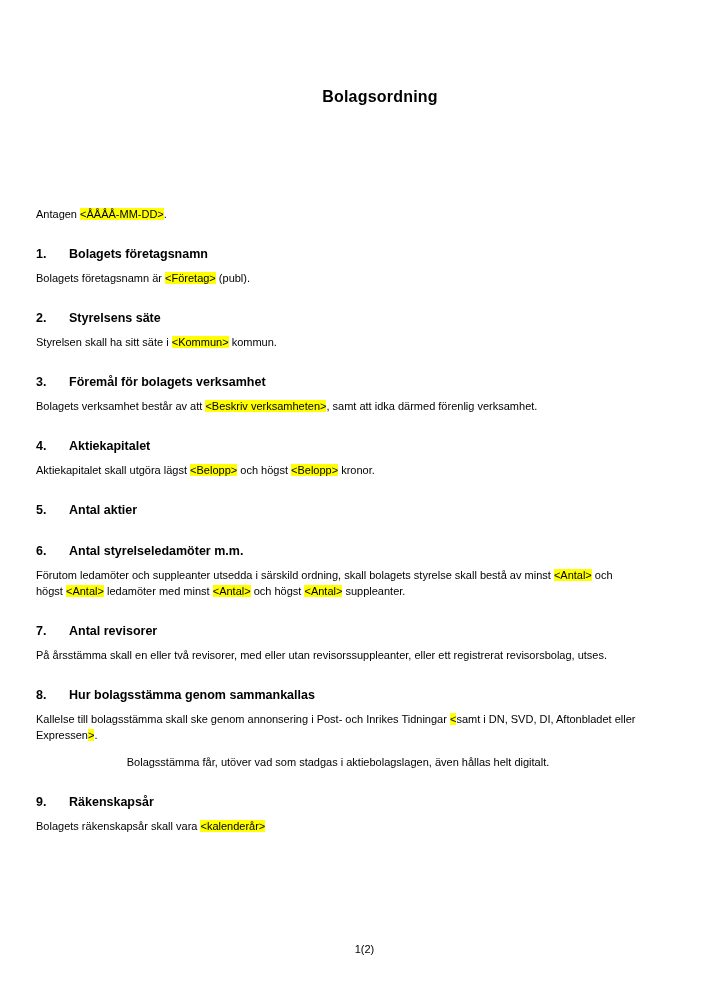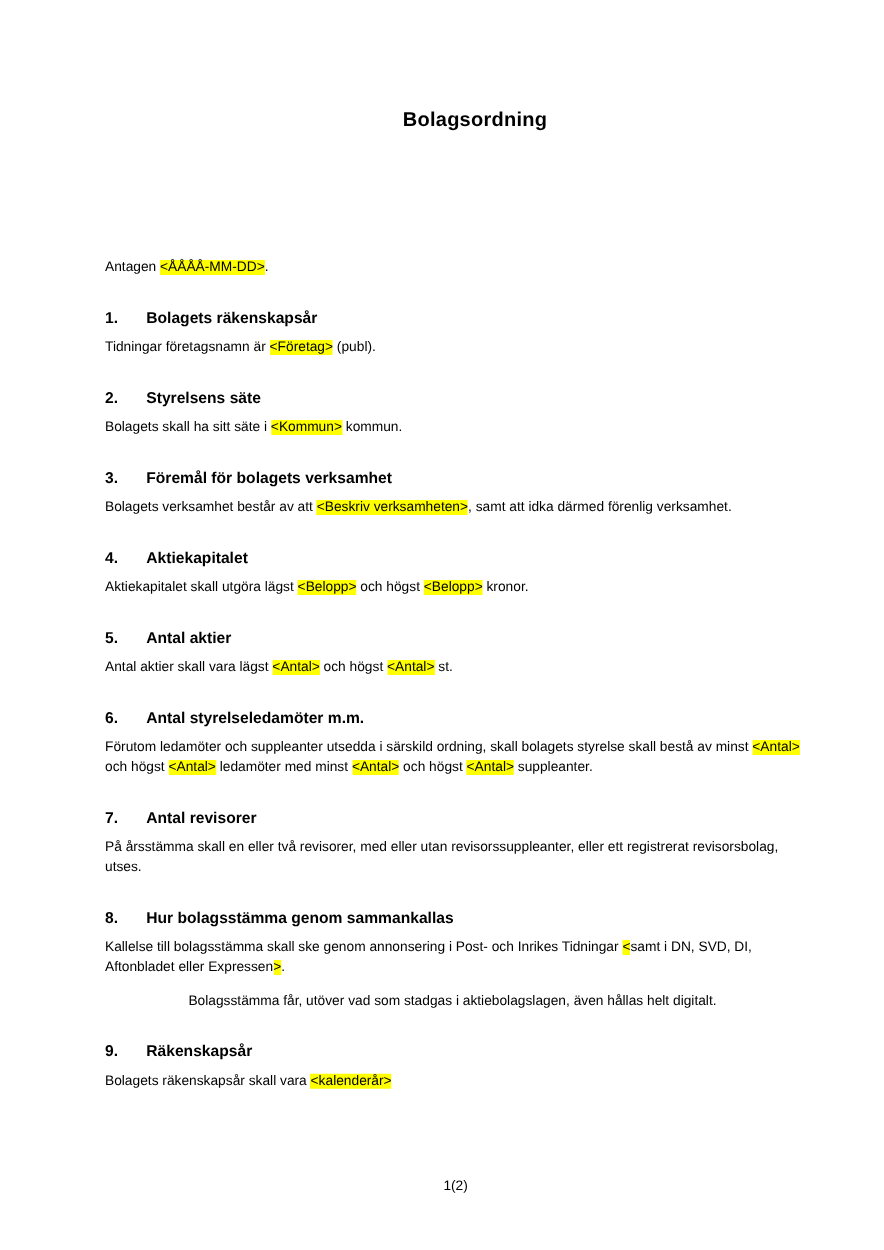--- a/index.html
+++ b/index.html
@@ -19,21 +19,21 @@
   .doc-title {
     padding-top: 88px;
     padding-left: 53px;
     text-align: center;
     font-size: 16px;
     font-weight: bold;
     letter-spacing: 0.2px;
     line-height: 18px;
   }
   .content {
-    padding-left: 84px;
+    padding-left: 36px;
     width: 640px; 
   }
   .intro {
     margin-top: 100px;
     font-size: 11px;
     line-height: 16px;
   }
   .section { margin-top: 24px; }
   .heading {
     display: flex;
@@ -69,51 +69,50 @@
 <div class="page">
   <div class="doc-title">Bolagsordning</div>
 
   <div class="content">
     <p class="intro"><span>Antagen </span><span class="hl">&lt;ÅÅÅÅ-MM-DD&gt;</span><span>.</span></p>
 
     <div id="sections-root">
         <div class="section">
           <div class="heading">
             <span class="num">1.</span>
-            <span>Bolagets räkenskapsår</span>
+            <span>Bolagets företagsnamn</span>
           </div>
-          <p class="body"><span>Tidningar företagsnamn är </span><span class="hl">&lt;Företag&gt;</span><span> (publ).</span></p>
+          <p class="body"><span>Bolagets företagsnamn är </span><span class="hl">&lt;Företag&gt;</span><span> (publ).</span></p>
         </div>
         <div class="section">
           <div class="heading">
             <span class="num">2.</span>
             <span>Styrelsens säte</span>
           </div>
-          <p class="body"><span>Bolagets skall ha sitt säte i </span><span class="hl">&lt;Kommun&gt;</span><span> kommun.</span></p>
+          <p class="body"><span>Styrelsen skall ha sitt säte i </span><span class="hl">&lt;Kommun&gt;</span><span> kommun.</span></p>
         </div>
         <div class="section">
           <div class="heading">
             <span class="num">3.</span>
             <span>Föremål för bolagets verksamhet</span>
           </div>
           <p class="body"><span>Bolagets verksamhet består av att </span><span class="hl">&lt;Beskriv verksamheten&gt;</span><span>, samt att idka därmed förenlig verksamhet.</span></p>
         </div>
         <div class="section">
           <div class="heading">
             <span class="num">4.</span>
             <span>Aktiekapitalet</span>
           </div>
           <p class="body"><span>Aktiekapitalet skall utgöra lägst </span><span class="hl">&lt;Belopp&gt;</span><span> och högst </span><span class="hl">&lt;Belopp&gt;</span><span> kronor.</span></p>
         </div>
         <div class="section">
           <div class="heading">
             <span class="num">5.</span>
             <span>Antal aktier</span>
           </div>
-          <p class="body"><span>Antal aktier skall vara lägst </span><span class="hl">&lt;Antal&gt;</span><span> och högst </span><span class="hl">&lt;Antal&gt;</span><span> st.</span></p>
         </div>
         <div class="section">
           <div class="heading">
             <span class="num">6.</span>
             <span>Antal styrelseledamöter m.m.</span>
           </div>
           <p class="body"><span>Förutom ledamöter och suppleanter utsedda i särskild ordning, skall bolagets styrelse skall bestå av minst </span><span class="hl">&lt;Antal&gt;</span><span> och högst </span><span class="hl">&lt;Antal&gt;</span><span> ledamöter med minst </span><span class="hl">&lt;Antal&gt;</span><span> och högst </span><span class="hl">&lt;Antal&gt;</span><span> suppleanter.</span></p>
         </div>
         <div class="section">
           <div class="heading">

